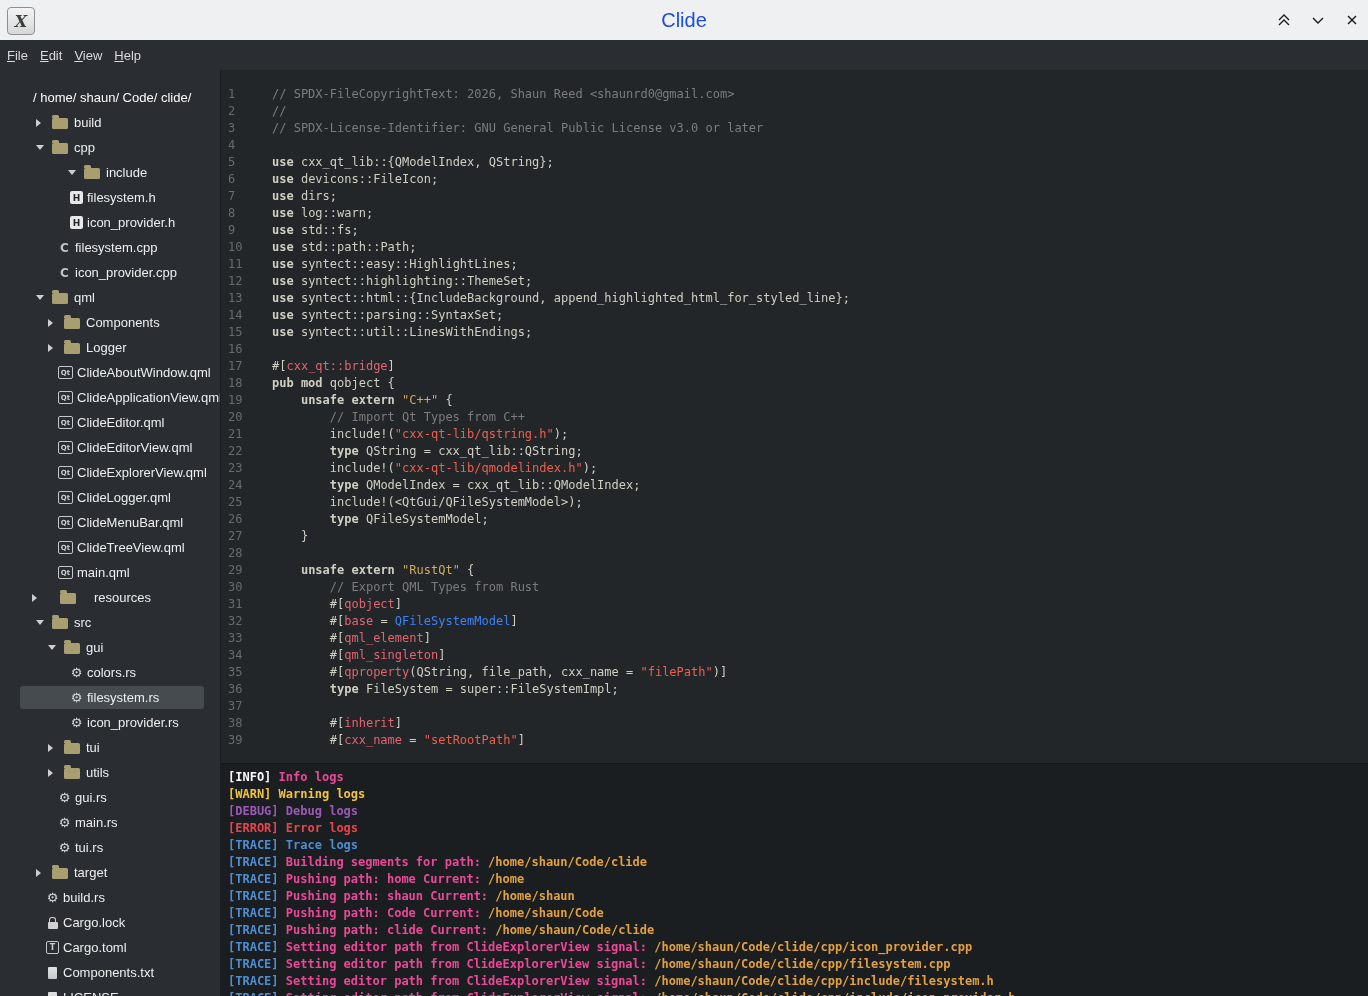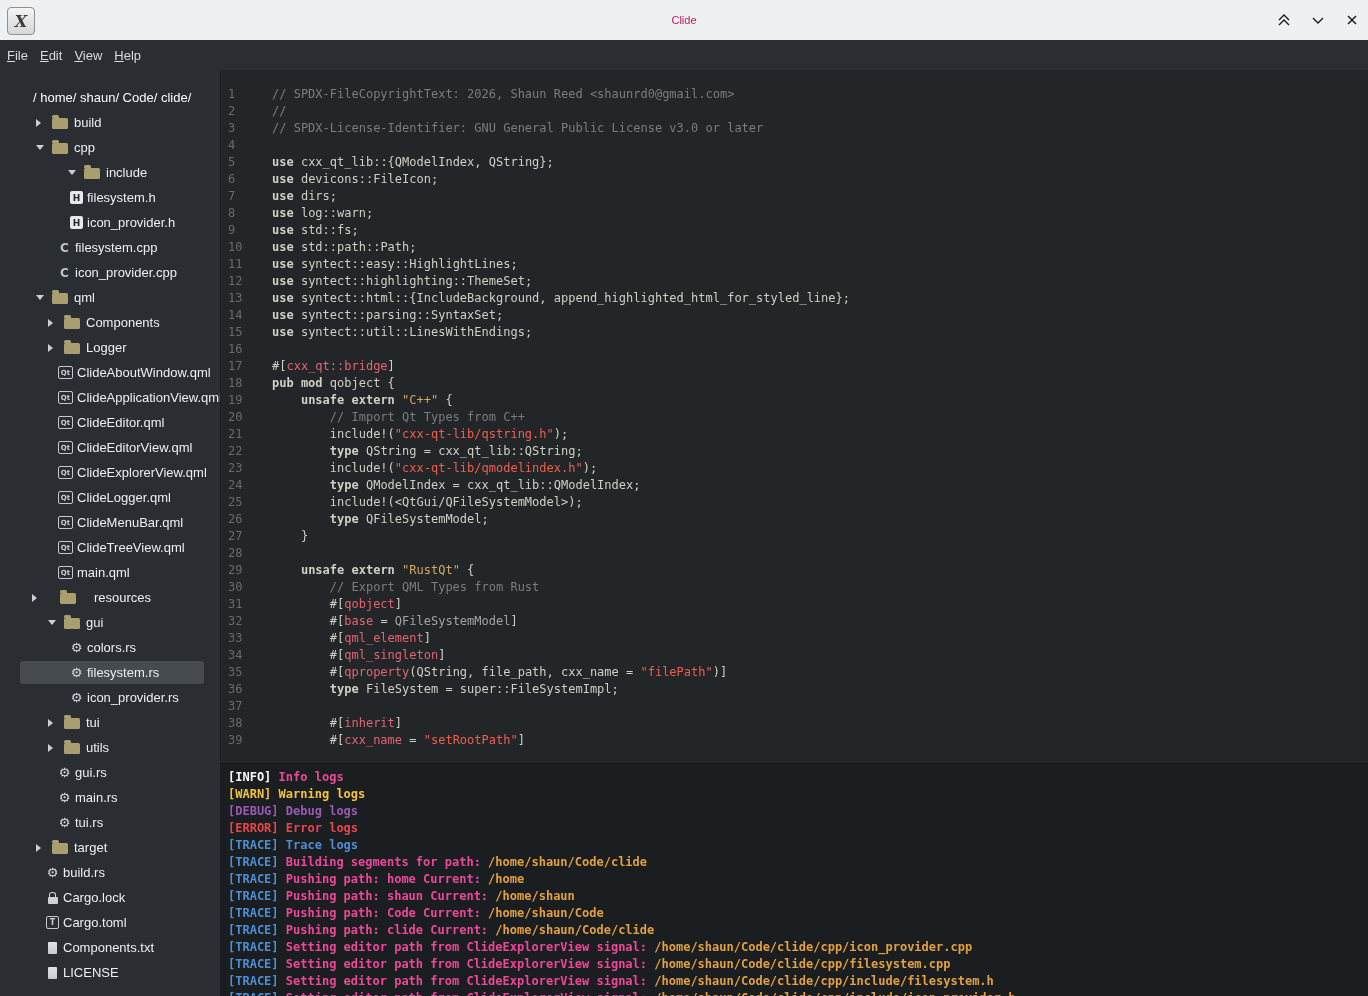--- a/index.html
+++ b/index.html
@@ -3,21 +3,21 @@
 <meta charset="utf-8">
 <style>
   html,body{margin:0;padding:0}
   body{position:relative;width:1368px;height:996px;overflow:hidden;background:#2a2e32;font-family:"Liberation Sans",sans-serif}
 
   
   .titlebar{height:40px;background:#eff0f1;position:relative;display:flex;align-items:center;justify-content:center}
   .app-icon{position:absolute;left:7px;top:7px;width:26px;height:26px;background:linear-gradient(#f4f4f4,#d7d7d7);
     border:1px solid #8d9093;border-radius:4px;display:flex;align-items:center;justify-content:center;
     font-family:"DejaVu Serif",serif;font-style:italic;font-weight:bold;font-size:16px;color:#3c3f41}
-  .title{font-size:11px;color:#be185d}
+  .title{font-size:20px;color:#1d4ed8}
   .win-controls{position:absolute;right:8px;top:0;height:40px;display:flex;align-items:center;gap:18px}
   .win-btn{width:16px;height:16px;display:flex;cursor:default}
 
   
   .menubar{height:30px;display:flex;align-items:center;padding-left:1px;background:#2a2e32}
   .menu-item{color:#d8dadc;font-size:13px;padding:3px 6px}
   .mnemonic{text-decoration:underline}
 
   
   .content{display:flex;height:926px}
@@ -50,21 +50,21 @@
   .editor{height:677px;background:#232629;padding-top:16px;overflow:hidden}
   .code-line{display:flex;height:17px}
   .lnum{flex:none;width:21px;padding-left:7px;font:12px/17px "DejaVu Sans Mono",monospace;color:#686b6d}
   .ltext{white-space:pre;font:12px/17px "DejaVu Sans Mono",monospace;margin-left:23px}
   .tok-p{color:#cfcfc2}
   .tok-k{color:#cfcfc2;font-weight:bold}
   .tok-c{color:#7a7c7d}
   .tok-s{color:#ee5f4c}
   .tok-e{color:#d2a95f}
   .tok-a{color:#e1646f}
-  .tok-t{color:#a3a3a3}
+  .tok-t{color:#3b82f6}
 
   
   .logpanel{flex:1;background:#1b1e20;border-top:1px solid #141719;padding:5px 0 0 7px;overflow:hidden}
   .log-line{white-space:pre;font-family:"DejaVu Sans Mono",monospace;font-size:12px;line-height:17px;font-weight:bold}
   .lv-info{color:#fcfcfc}
   .lv-warn,.lg-warn{color:#f3c33f}
   .lv-debug,.lg-debug{color:#9b59b6}
   .lv-error,.lg-error{color:#e8454f}
   .lv-trace,.lg-trace{color:#4d8ed3}
   .lg-m{color:#ec4899}
@@ -192,20 +192,25 @@
         </div>
         <div class="tree-row" style="padding-left: 58px;">
           <span class="ticon qt">Qt</span>
           <span class="tree-label">main.qml</span>
         </div>
         <div class="tree-row" style="padding-left: 32px; gap: 12px;">
           <span class="arrow col"></span>
           <span class="ficon"></span>
           <span class="tree-label">resources</span>
         </div>
+        <div class="tree-row" style="padding-left: 36px;">
+          <span class="arrow exp"></span>
+          <span class="ficon"></span>
+          <span class="tree-label">src</span>
+        </div>
         <div class="tree-row" style="padding-left: 48px;">
           <span class="arrow exp"></span>
           <span class="ficon"></span>
           <span class="tree-label">gui</span>
         </div>
         <div class="tree-row" style="padding-left: 70px;">
           <span class="ticon rust">⚙</span>
           <span class="tree-label">colors.rs</span>
         </div>
         <div class="tree-row selected" style="padding-left: 70px;">

